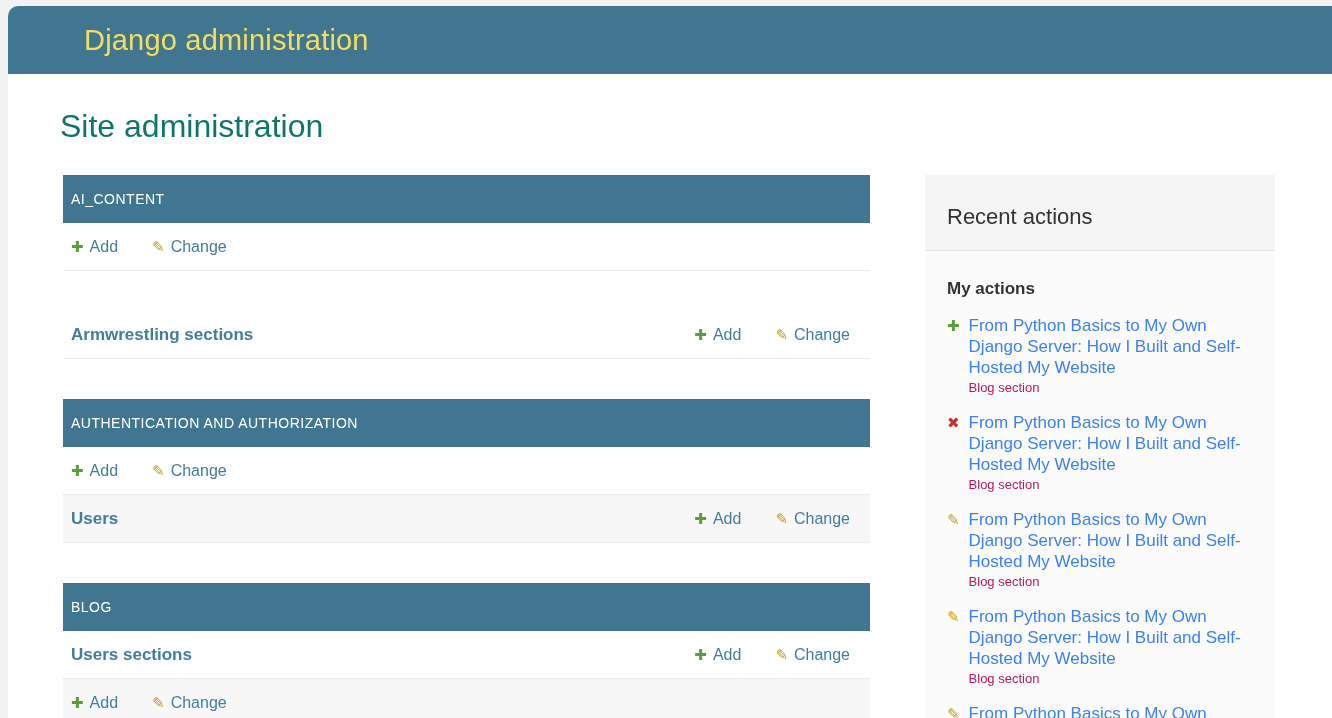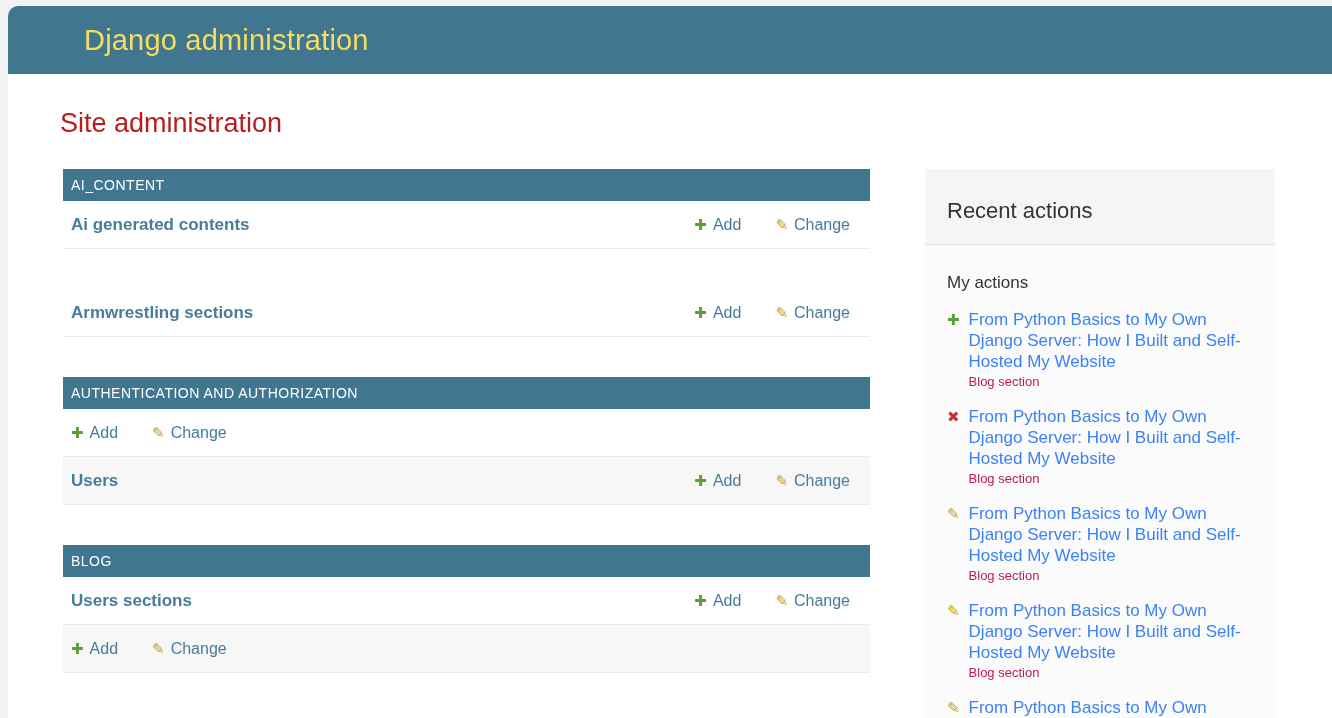--- a/index.html
+++ b/index.html
@@ -27,38 +27,38 @@
   }
   .app-header h1 {
     color: #f5dd5d;
     font-size: 29px;
     font-weight: 400;
     letter-spacing: 0.2px;
   }
   
   .site-title {
     margin: 34px 0 30px 52px;
-    font-size: 27px;
+    font-size: 32px;
     font-weight: 300;
-    color: #b91c1c;
+    color: #0f766e;
   }
   
   .content {
     display: flex;
     padding-left: 55px;
     align-items: flex-start;
   }
   .content-main { width: 807px; }
   .content-related { width: 350px; margin-left: 55px; }
   
   .module { margin-bottom: 40px; }
   .module-caption {
     background: #417691;
     color: #ffffff;
-    height: 32px;
+    height: 48px;
     display: flex;
     align-items: center;
     padding: 0 12px 0 8px;
     font-size: 14px;
     font-weight: 400;
     letter-spacing: 0.5px;
     text-transform: uppercase;
   }
   .model-row {
     display: flex;
@@ -101,21 +101,21 @@
     border-bottom: 1px solid #e5e5e5;
   }
   .sidebar-header h2 {
     font-size: 22px;
     font-weight: 400;
     color: #333;
   }
   .sidebar-body { padding: 28px 20px 10px 22px; }
   .sidebar-body h3 {
     font-size: 17px;
-    font-weight: 400;
+    font-weight: 700;
     color: #333;
     margin-bottom: 10px;
   }
   .action-list { list-style: none; }
   .action-item {
     display: flex;
     align-items: flex-start;
     gap: 9px;
     margin-top: 16px;
   }
@@ -146,21 +146,20 @@
 
   <h2 class="site-title">Site administration</h2>
 
   <div class="content">
 
     <div class="content-main">
 
       <div class="module">
         <div class="module-caption">AI_CONTENT</div>
         <div class="model-row">
-          <a class="model-link">Ai generated contents</a>
           <a class="action-link add">
             <span class="glyph plus">✚</span>
             <span>Add</span>
           </a>
           <a class="action-link change">
             <span class="glyph pencil">✎</span>
             <span>Change</span>
           </a>
         </div>
       </div>

